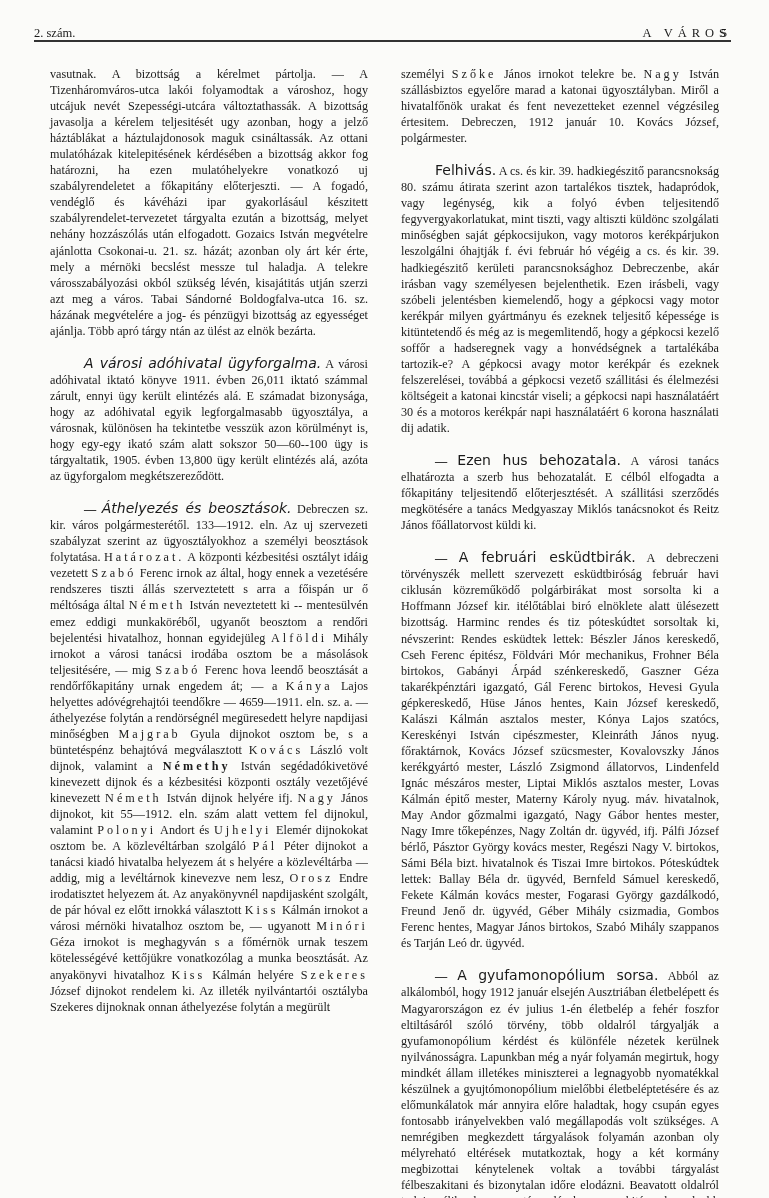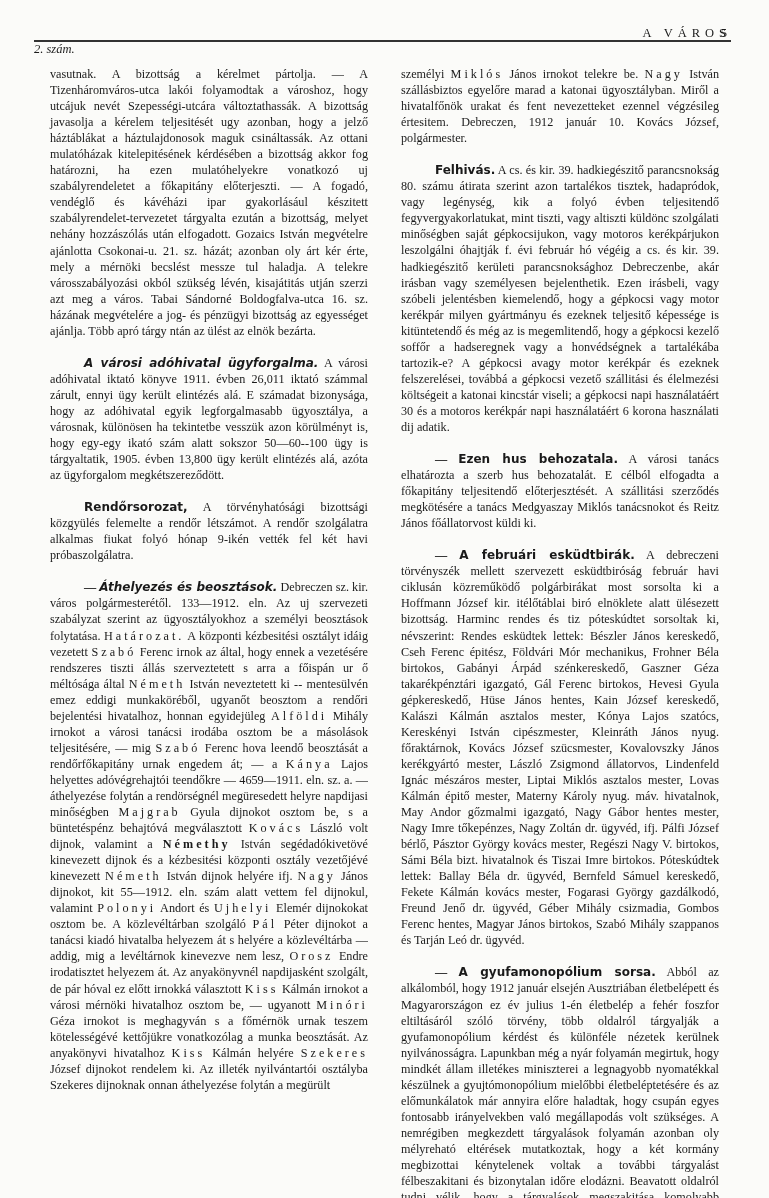--- a/index.html
+++ b/index.html
@@ -5,58 +5,57 @@
   html, body { margin:0; padding:0; }
   body {
     width:769px; height:1198px; background:#fbfbf9; position:relative; overflow:hidden;
     font-family:"Liberation Serif","DejaVu Serif",serif; color:#1a1a1a;
   }
   .header {
     position:absolute; left:34px; top:26px; width:697px; height:14px;
     border-bottom:2px solid #333;
     font-size:12.5px; line-height:14px;
   }
-  .header .issue { position:absolute; left:0; top:16px;font-style:italic; }
+  .header .issue { position:absolute; left:0; top:0; }
   .header .title { position:absolute; left:8px; right:0; top:0; text-align:right; letter-spacing:5px; }
   .header .page { position:absolute; right:4px; top:0; }
   .col {
     position:absolute; top:50px; width:350px;
     font-size:12.2px; line-height:16.05px; text-align:justify; hyphens:manual;
   }
   .col.left { left:34px; }
   .col.right { left:385px; }
   .col p { margin:16px; text-indent:0; }
   .col p.ind { text-indent:34px; }
-  .hd { font-family:"DejaVu Sans","Liberation Sans",sans-serif; font-weight:bold; font-size:12px; }
+  .hd { font-family:"DejaVu Sans","Liberation Sans",sans-serif; font-weight:normal; font-size:14px; }
   .hd.it { font-style:italic; }
   .sp { letter-spacing:3px; }
   .it { }
   .b { font-weight:bold; }
 </style>
 </head>
 <body>
 
 <div class="header">
   <span class="issue">2. szám.</span>
   <span class="title">A VÁROS</span>
   <span class="page">5</span>
 </div>
 
 <div class="col left">
   <p>vasutnak. A bizottság a kérelmet pártolja. — A Tizenháromváros-utca lakói folyamodtak a városhoz, hogy utcájuk nevét Szepességi-utcára változtathassák. A bizottság javasolja a kérelem teljesitését ugy azonban, hogy a jelző háztáblákat a háztulajdonosok maguk csináltassák. Az ottani mulatóházak kitelepitésének kérdésében a bizottság akkor fog határozni, ha ezen mulatóhelyekre vonatkozó uj szabályrendeletet a főkapitány előterjeszti. — A fogadó, vendéglő és kávéházi ipar gyakorlásául készitett szabályrendelet-tervezetet tárgyalta ezután a bizottság, melyet nehány hozzászólás után elfogadott. Gozaics István megvételre ajánlotta Csokonai-u. 21. sz. házát; azonban oly árt kér érte, mely a mérnöki becslést messze tul haladja. A telekre városszabályozási okból szükség lévén, kisajátitás utján szerzi azt meg a város. Tabai Sándorné Boldogfalva-utca 16. sz. házának megvételére a jog- és pénzügyi bizottság az egyességet ajánlja. Több apró tárgy ntán az ülést az elnök bezárta.</p>
 
   <p class="ind"><span class="hd it">A városi adóhivatal ügyforgalma.</span><span> A városi adóhivatal iktató könyve 1911. évben 26,011 iktató számmal zárult, ennyi ügy került elintézés alá. E számadat bizonysága, hogy az adóhivatal egyik legforgalmasabb ügyosztálya, a városnak, különösen ha tekintetbe vesszük azon körülményt is, hogy egy-egy ikató szám alatt sokszor 50—60--100 ügy is tárgyaltatik, 1905. évben 13,800 ügy került elintézés alá, azóta az ügyforgalom megkétszereződött.</span></p>
 
-  <p class="ind"><span class="hd">Rendőrsorozat,</span><span> A törvényhatósági bizottsági közgyülés felemelte a rendőr létszámot. A rendőr szolgálatra alkalmas fiukat folyó hónap 9-ikén vették fel két havi próbaszolgálatra.</span></p>
 
   <p class="ind"><span class="b">— </span><span class="hd it">Áthelyezés és beosztások.</span><span> Debreczen sz. kir. város polgármesterétől. 133—1912. eln. Az uj szervezeti szabályzat szerint az ügyosztályokhoz a személyi beosztások folytatása. </span><span class="sp">Határozat.</span><span> A központi kézbesitési osztályt idáig vezetett </span><span class="sp">Szabó</span><span> Ferenc irnok az által, hogy ennek a vezetésére rendszeres tiszti állás szerveztetett s arra a főispán ur ő méltósága által </span><span class="sp">Németh</span><span> István neveztetett ki -- mentesülvén emez eddigi munkaköréből, ugyanőt beosztom a rendőri bejelentési hivatalhoz, honnan egyidejüleg </span><span class="sp">Alföldi</span><span> Mihály irnokot a városi tanácsi irodába osztom be a másolások teljesitésére, — mig </span><span class="sp">Szabó</span><span> Ferenc hova leendő beosztását a rendőrfőkapitány urnak engedem át; — a </span><span class="sp">Kánya</span><span> Lajos helyettes adóvégrehajtói teendőkre — 4659—1911. eln. sz. a. — áthelyezése folytán a rendörségnél megüresedett helyre napdijasi minőségben </span><span class="sp">Majgrab</span><span> Gyula dijnokot osztom be, s a büntetéspénz behajtóvá megválasztott </span><span class="sp">Kovács</span><span> László volt dijnok, valamint a </span><span class="sp b">Némethy</span><span> István segédadókivetövé kinevezett dijnok és a kézbesitési központi osztály vezetőjévé kinevezett </span><span class="sp">Németh</span><span> István dijnok helyére ifj. </span><span class="sp">Nagy</span><span> János dijnokot, kit 55—1912. eln. szám alatt vettem fel dijnokul, valamint </span><span class="sp">Polonyi</span><span> Andort és </span><span class="sp">Ujhelyi</span><span> Elemér dijnokokat osztom be. A közlevéltárban szolgáló </span><span class="sp">Pál</span><span> Péter dijnokot a tanácsi kiadó hivatalba helyezem át s helyére a közlevéltárba — addig, mig a levéltárnok kinevezve nem lesz, </span><span class="sp">Orosz</span><span> Endre irodatisztet helyezem át. Az anyakönyvnél napdijasként szolgált, de pár hóval ez előtt irnokká választott </span><span class="sp">Kiss</span><span> Kálmán irnokot a városi mérnöki hivatalhoz osztom be, — ugyanott </span><span class="sp">Minóri</span><span> Géza irnokot is meghagyván s a főmérnök urnak teszem kötelességévé kettőjükre vonatkozólag a munka beosztását. Az anyakönyvi hivatalhoz </span><span class="sp">Kiss</span><span> Kálmán helyére </span><span class="sp">Szekeres</span><span> József dijnokot rendelem ki. Az illeték nyilvántartói osztályba Szekeres dijnoknak onnan áthelyezése folytán a megürült</span></p>
 </div>
 
 <div class="col right">
-  <p><span>személyi </span><span class="sp">Miklós</span><span> János irnokot telekre be. </span><span class="sp">Nagy</span><span> István szállásbiztos egyelőre marad a katonai ügyosztályban. Miről a hivatalfőnök urakat és fent nevezetteket ezennel végzésileg értesitem. Debreczen, 1912 január 10. </span><span class="it">Kovács József,</span><span> polgármester.</span></p>
+  <p><span>személyi </span><span class="sp">Szőke</span><span> János irnokot telekre be. </span><span class="sp">Nagy</span><span> István szállásbiztos egyelőre marad a katonai ügyosztályban. Miről a hivatalfőnök urakat és fent nevezetteket ezennel végzésileg értesitem. Debreczen, 1912 január 10. </span><span class="it">Kovács József,</span><span> polgármester.</span></p>
 
   <p class="ind"><span class="hd">Felhivás.</span><span> A cs. és kir. 39. hadkiegészitő parancsnokság 80. számu átirata szerint azon tartalékos tisztek, hadapródok, vagy legénység, kik a folyó évben teljesitendő fegyvergyakorlatukat, mint tiszti, vagy altiszti küldönc szolgálati minőségben saját gépkocsijukon, vagy motoros kerékpárjukon leszolgálni óhajtják f. évi február hó végéig a cs. és kir. 39. hadkiegészitő kerületi parancsnoksághoz Debreczenbe, akár irásban vagy személyesen bejelenthetik. Ezen irásbeli, vagy szóbeli jelentésben kiemelendő, hogy a gépkocsi vagy motor kerékpár milyen gyártmányu és ezeknek teljesitő képessége is kitüntetendő és még az is megemlitendő, hogy a gépkocsi kezelő soffőr a hadseregnek vagy a honvédségnek a tartalékába tartozik-e? A gépkocsi avagy motor kerékpár és ezeknek felszerelései, továbbá a gépkocsi vezető szállitási és élelmezési költségeit a katonai kincstár viseli; a gépkocsi napi használatáért 30 és a motoros kerékpár napi használatáért 6 korona használati dij adatik.</span></p>
 
   <p class="ind"><span class="b">— </span><span class="hd">Ezen hus behozatala.</span><span> A városi tanács elhatározta a szerb hus behozatalát. E célból elfogadta a főkapitány teljesitendő előterjesztését. A szállitási szerződés megkötésére a tanács Medgyaszay Miklós tanácsnokot és Reitz János főállatorvost küldi ki.</span></p>
 
   <p class="ind"><span class="b">— </span><span class="hd">A februári esküdtbirák.</span><span> A debreczeni törvényszék mellett szervezett esküdtbiróság február havi ciklusán közreműködő polgárbirákat most sorsolta ki a Hoffmann József kir. itélőtáblai biró elnöklete alatt ülésezett bizottság. Harminc rendes és tiz póteskúdtet sorsoltak ki, névszerint: Rendes esküdtek lettek: Bészler János kereskedő, Cseh Ferenc épitész, Földvári Mór mechanikus, Frohner Béla birtokos, Gabányi Árpád szénkereskedő, Gaszner Géza takarékpénztári igazgató, Gál Ferenc birtokos, Hevesi Gyula gépkereskedő, Hüse János hentes, Kain József kereskedő, Kalászi Kálmán asztalos mester, Kónya Lajos szatócs, Kereskényi István cipészmester, Kleinráth János nyug. főraktárnok, Kovács József szücsmester, Kovalovszky János kerékgyártó mester, László Zsigmond állatorvos, Lindenfeld Ignác mészáros mester, Liptai Miklós asztalos mester, Lovas Kálmán épitő mester, Materny Károly nyug. máv. hivatalnok, May Andor gőzmalmi igazgató, Nagy Gábor hentes mester, Nagy Imre tőkepénzes, Nagy Zoltán dr. ügyvéd, ifj. Pálfi József bérlő, Pásztor György kovács mester, Regészi Nagy V. birtokos, Sámi Béla bizt. hivatalnok és Tiszai Imre birtokos. Póteskúdtek lettek: Ballay Béla dr. ügyvéd, Bernfeld Sámuel kereskedő, Fekete Kálmán kovács mester, Fogarasi György gazdálkodó, Freund Jenő dr. ügyvéd, Géber Mihály csizmadia, Gombos Ferenc hentes, Magyar János birtokos, Szabó Mihály szappanos és Tarján Leó dr. ügyvéd.</span></p>
 
   <p class="ind"><span class="b">— </span><span class="hd">A gyufamonopólium sorsa.</span><span> Abból az alkálomból, hogy 1912 január elsején Ausztriában életbelépett és Magyarországon ez év julius 1-én életbelép a fehér foszfor eltiltásáról szóló törvény, több oldalról tárgyalják a gyufamonopólium kérdést és különféle nézetek kerülnek nyilvánosságra. Lapunkban még a nyár folyamán megirtuk, hogy mindkét állam illetékes miniszterei a legnagyobb nyomatékkal készülnek a gyujtómonopólium mielőbbi életbeléptetésére és az előmunkálatok már annyira előre haladtak, hogy csupán egyes fontosabb irányelvekben való megállapodás volt szükséges. A nemrégiben megkezdett tárgyalások folyamán azonban oly mélyreható eltérések mutatkoztak, hogy a két kormány megbizottai kénytelenek voltak a további tárgyalást félbeszakitani és bizonytalan időre elodázni. Beavatott oldalról tudni vélik, hogy a tárgyalások megszakitása komolyabb jelentőségü, semmint első pillanatban látszik. Odanyilatkoz-</span></p>
 </div>
 

